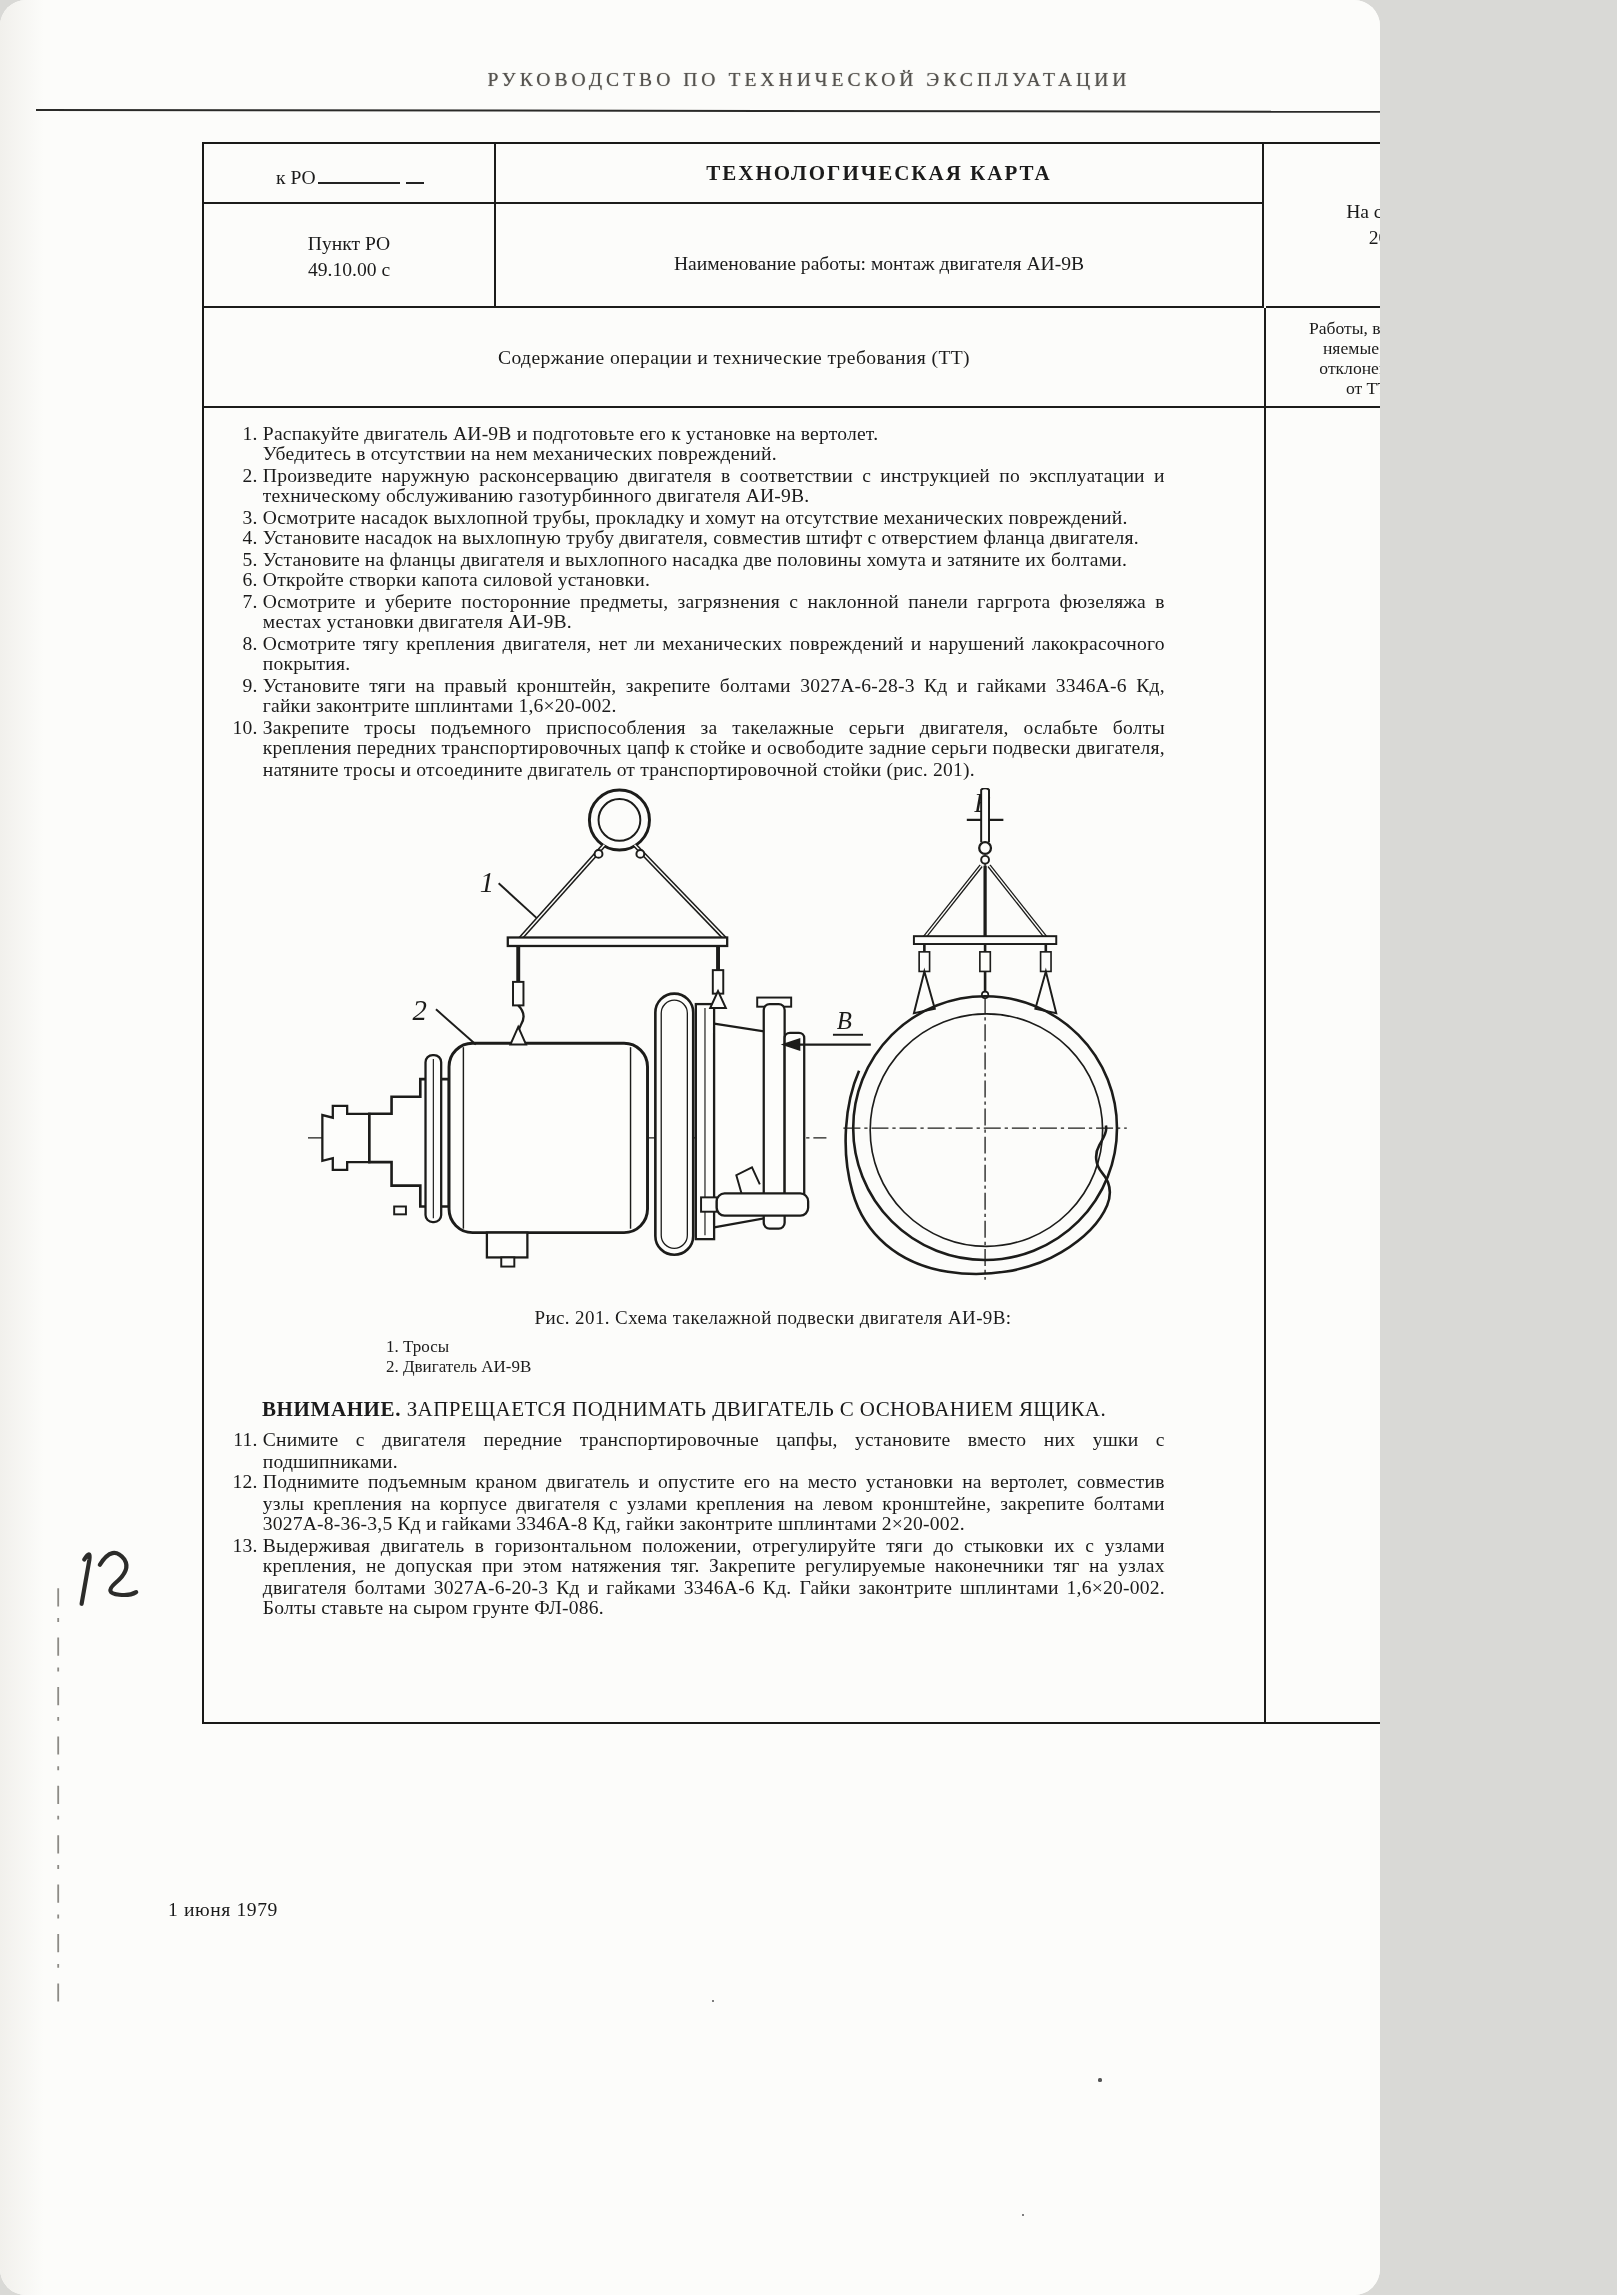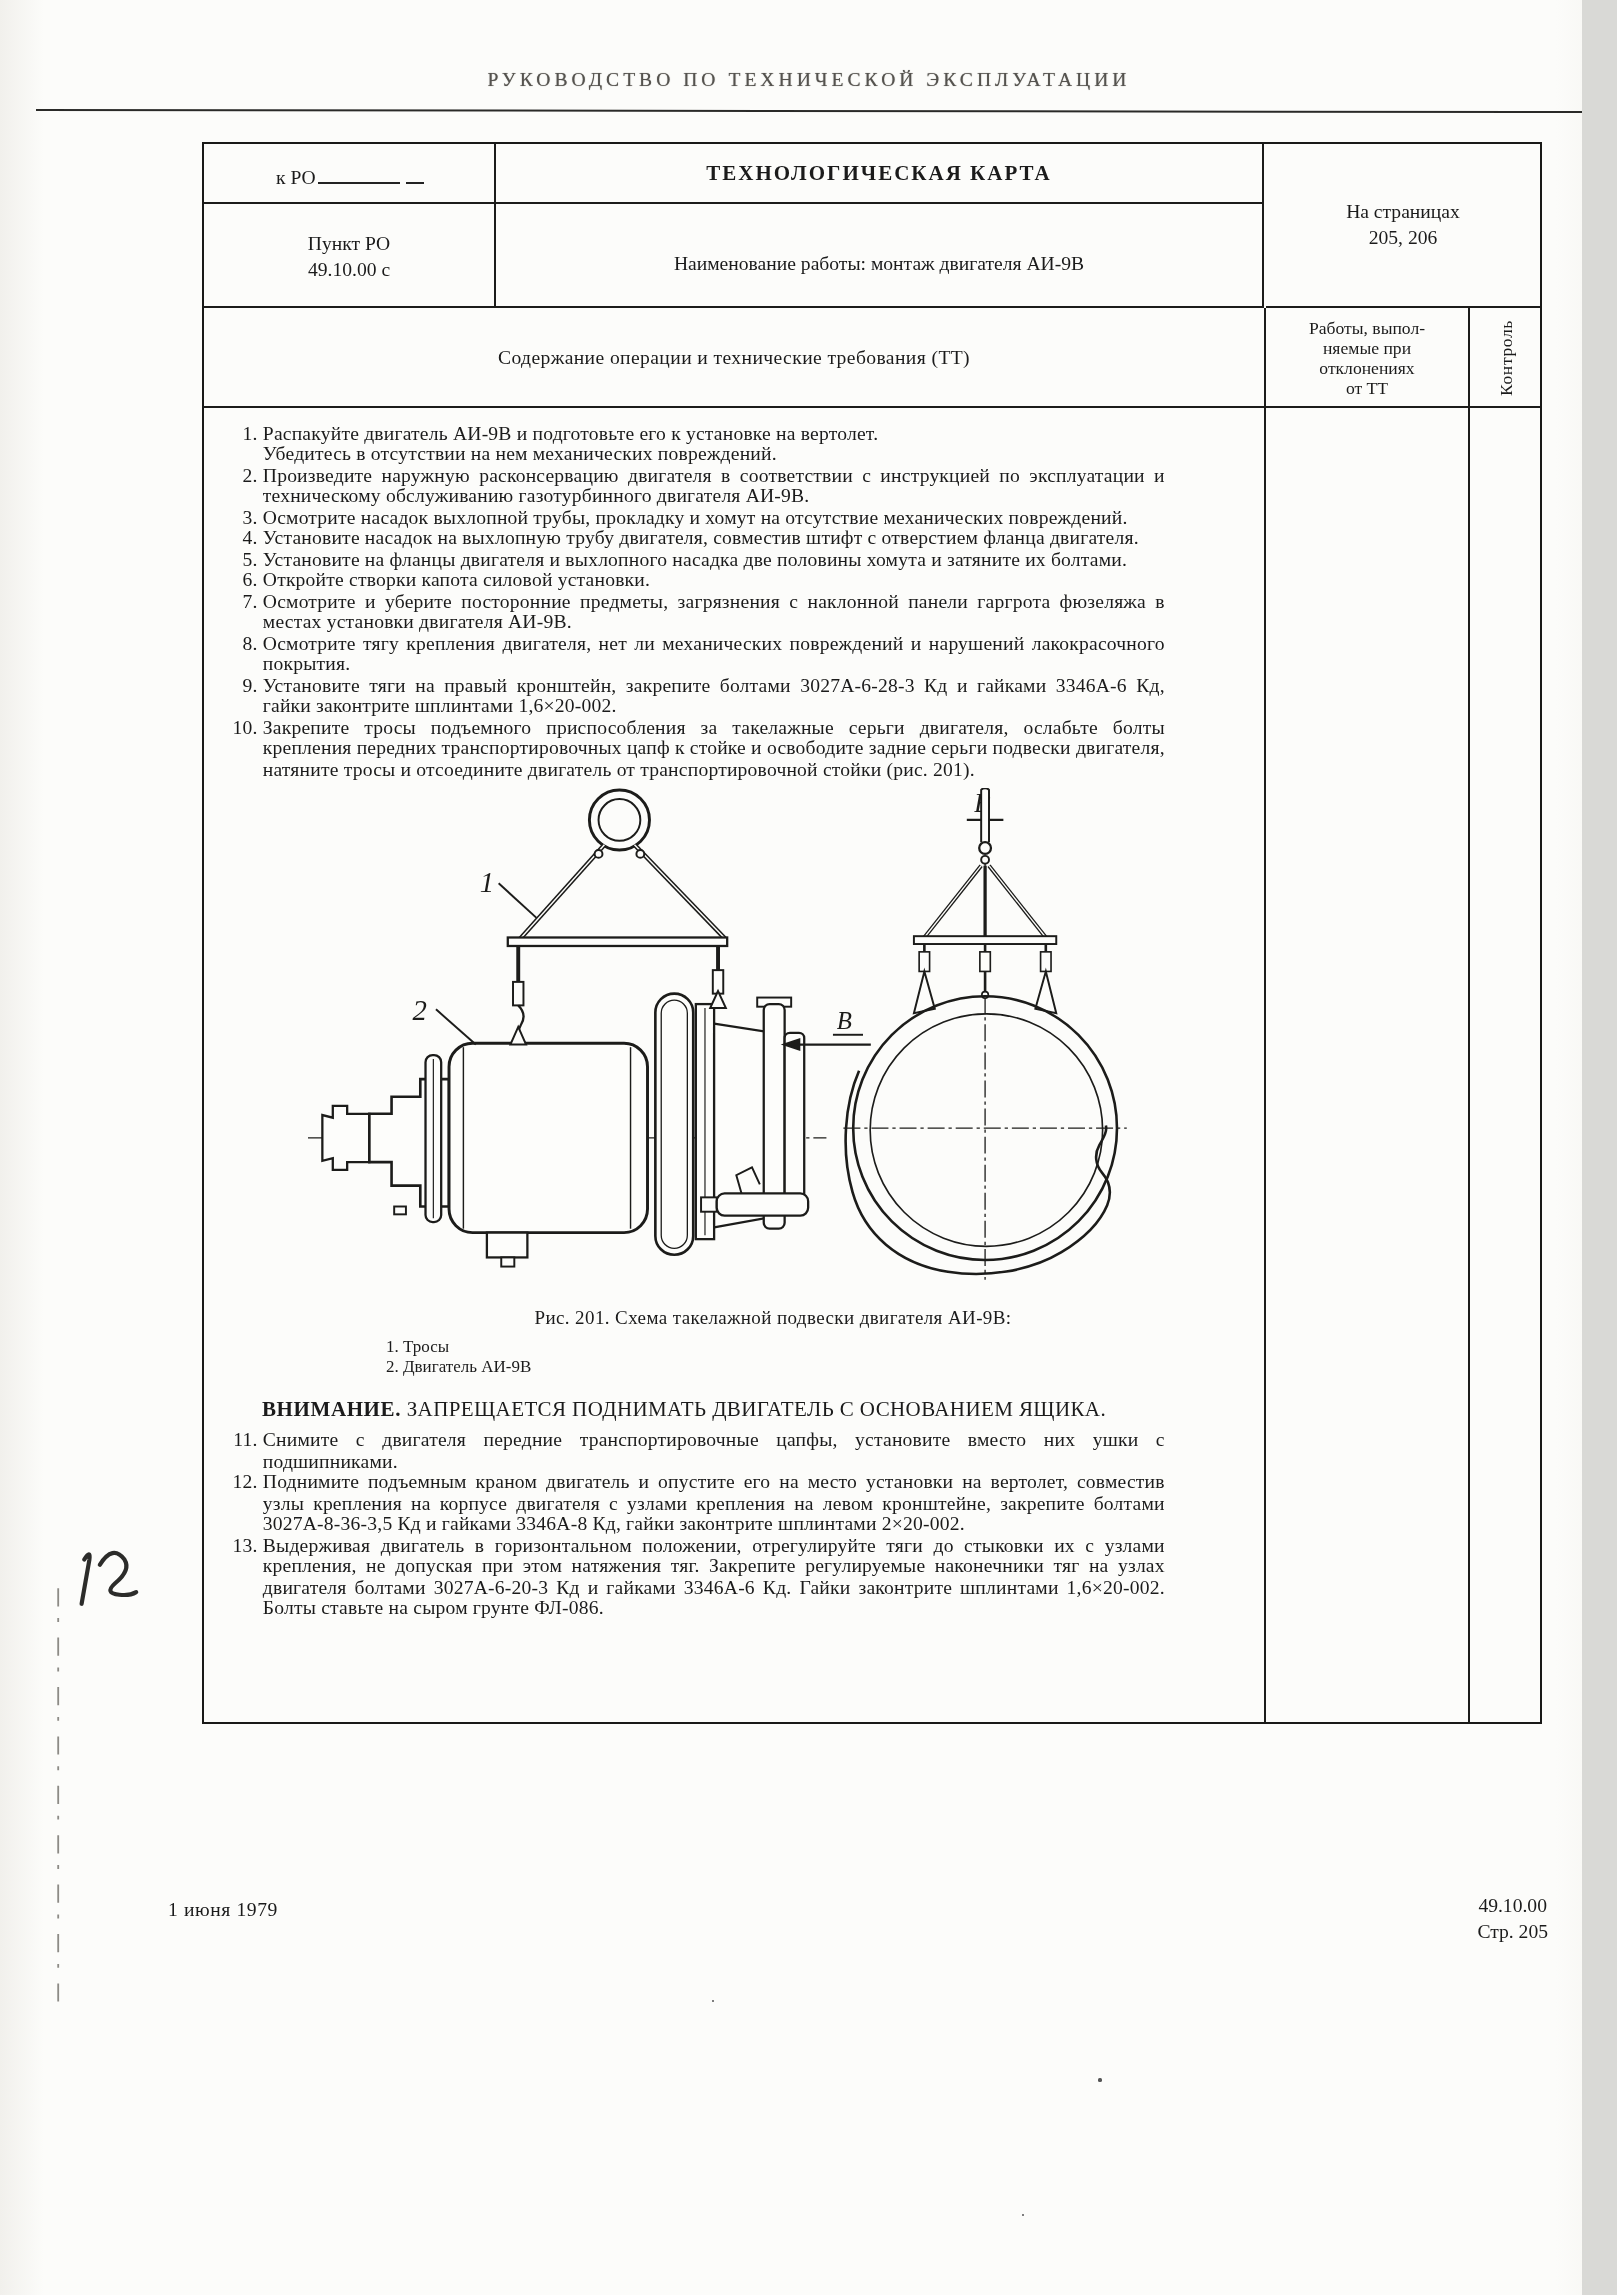--- a/index.html
+++ b/index.html
@@ -1,16 +1,16 @@
 <!DOCTYPE html>
 <html style="font-size:10.5px"><head>
 <meta charset="utf-8">
 <style>
   html,body{margin:0;padding:0;background:#d9d9d6;}
-  .viewport{width:1582px;height:2295px;overflow:hidden;position:relative;background:#fdfdfb;}
+  .viewport{width:1380px;height:2295px;overflow:hidden;position:relative;background:#fdfdfb;border-radius:26px;}
   .sheet{
     width:809px;height:1148px;position:relative;
     transform:scale(2);transform-origin:0 0;
     background:linear-gradient(90deg,#f1f0ec 0,#fcfcfa 22px,#fcfcfa 778px,#f5f4f0 100%);
     font-family:"Liberation Serif","DejaVu Serif",serif;color:#1b1b1b;
   }
   .hdr-title{position:absolute;top:34px;left:0;width:100%;text-align:center;
     font-size:9.8px;letter-spacing:2px;color:#55534f;text-shadow:0 0 0.5px #8a8882;}
   .hdr-rule{position:absolute;top:55px;left:17.6px;width:780px;height:1.3px;background:#2a2a28;
     transform:rotate(.08deg);}

